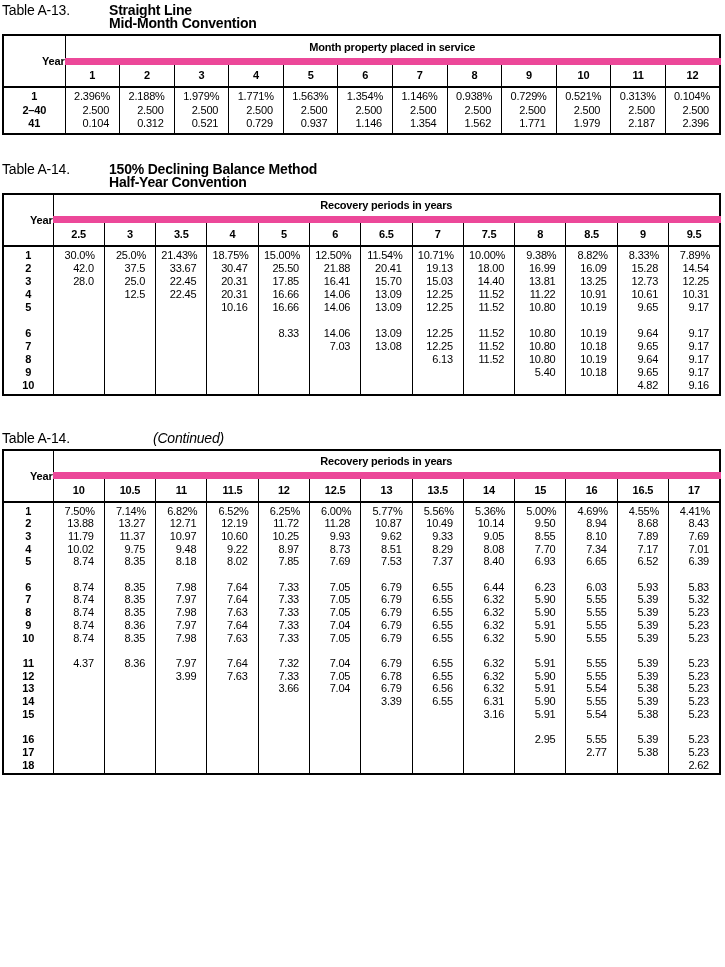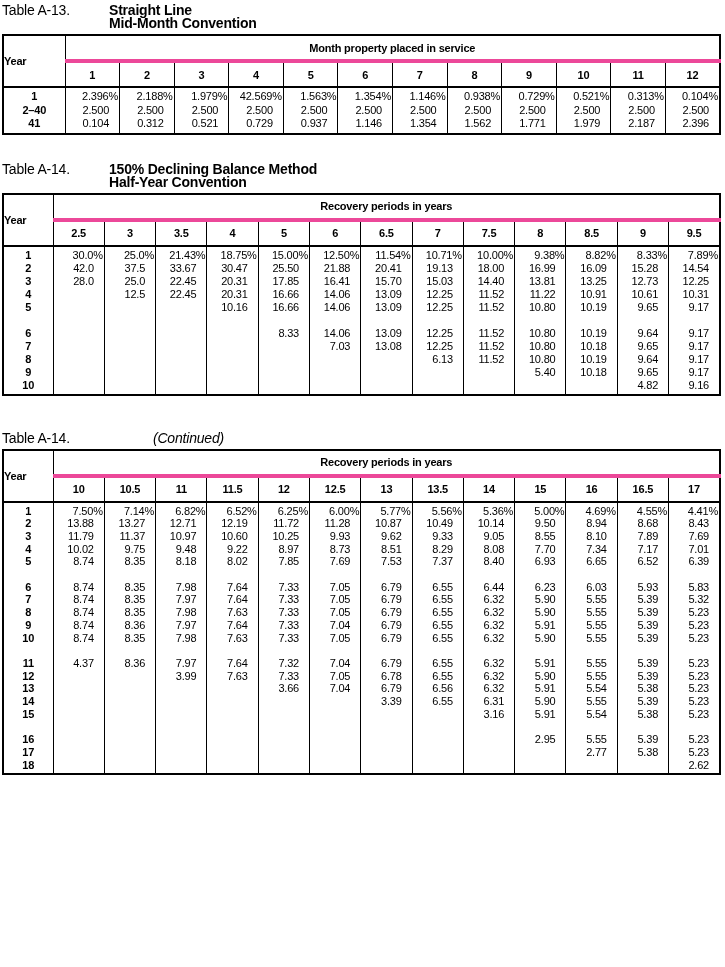--- a/index.html
+++ b/index.html
@@ -32,43 +32,43 @@
     letter-spacing:-0.2px;
     overflow:hidden;
     white-space:nowrap;
   }
   .t0 col.col-year { width:62px; }
   .t1 col.col-year, .t2 col.col-year { width:50px; }
 
   .year-head {
     border-right:1.5px solid #000;
     border-bottom:2.5px solid #000;
-    font-weight:bold; text-align:left; vertical-align:middle;
+    font-weight:bold; text-align:right; vertical-align:middle;
   }
   .span-head {
     border-left:1.5px solid #000;
-    border-bottom:4px solid #ec4899;
+    border-bottom:7px solid #ec4899;
     font-weight:bold; vertical-align:middle;
     height:26px;
   }
   .col-head {
     border-left:1.5px solid #000;
     border-right:1.5px solid #000;
     border-bottom:2.5px solid #000;
     font-weight:bold; text-align:center; vertical-align:middle;
     height:26px;
   }
 
   .t tbody th, .t tbody td {
     border-left:1.5px solid #000;
     border-right:1.5px solid #000;
   }
   .t tbody th { font-weight:bold; text-align:center; }
   .t .data-cell { text-align:right; padding-right:10px; }
-  .t .data-cell.pct { padding-right:1px; }
+  .t .data-cell.pct { padding-right:9px; }
 
   .t0 tbody th, .t0 tbody td { line-height:13.5px; }
   .t1 tbody th, .t1 tbody td { line-height:13px; }
   .t2 tbody th, .t2 tbody td { line-height:12.7px; }
 
   .t tr.pad-row { height:3px; }
   .t1 tr.gap-row { height:13px; }
   .t2 tr.gap-row { height:12.7px; }
 
   .sec-a14  { margin-top:28px; }
@@ -137,21 +137,21 @@
             <td></td>
             <td></td>
             <td></td>
             <td></td>
           </tr>
           <tr>
             <th>1</th>
             <td class="data-cell pct">2.396%</td>
             <td class="data-cell pct">2.188%</td>
             <td class="data-cell pct">1.979%</td>
-            <td class="data-cell pct">42.569%</td>
+            <td class="data-cell pct">1.771%</td>
             <td class="data-cell pct">1.563%</td>
             <td class="data-cell pct">1.354%</td>
             <td class="data-cell pct">1.146%</td>
             <td class="data-cell pct">0.938%</td>
             <td class="data-cell pct">0.729%</td>
             <td class="data-cell pct">0.521%</td>
             <td class="data-cell pct">0.313%</td>
             <td class="data-cell pct">0.104%</td>
           </tr>
           <tr>

